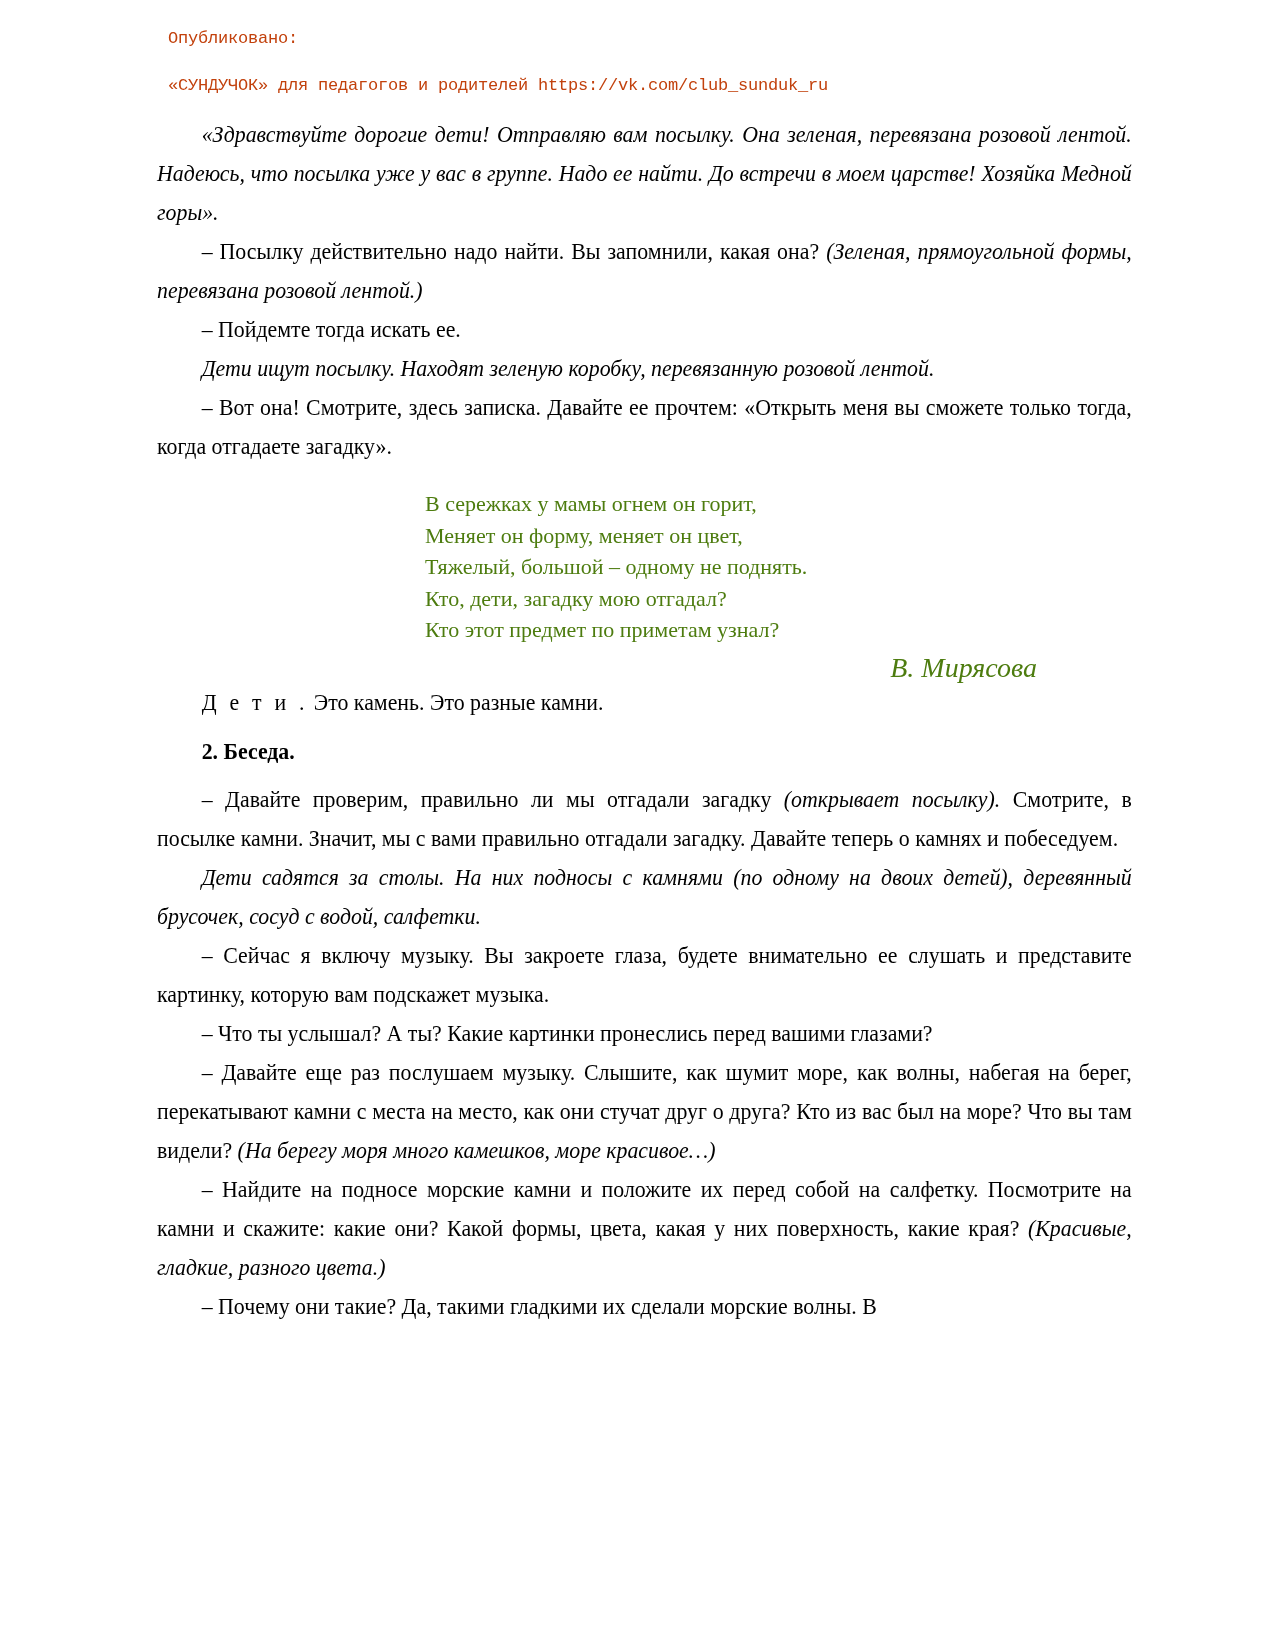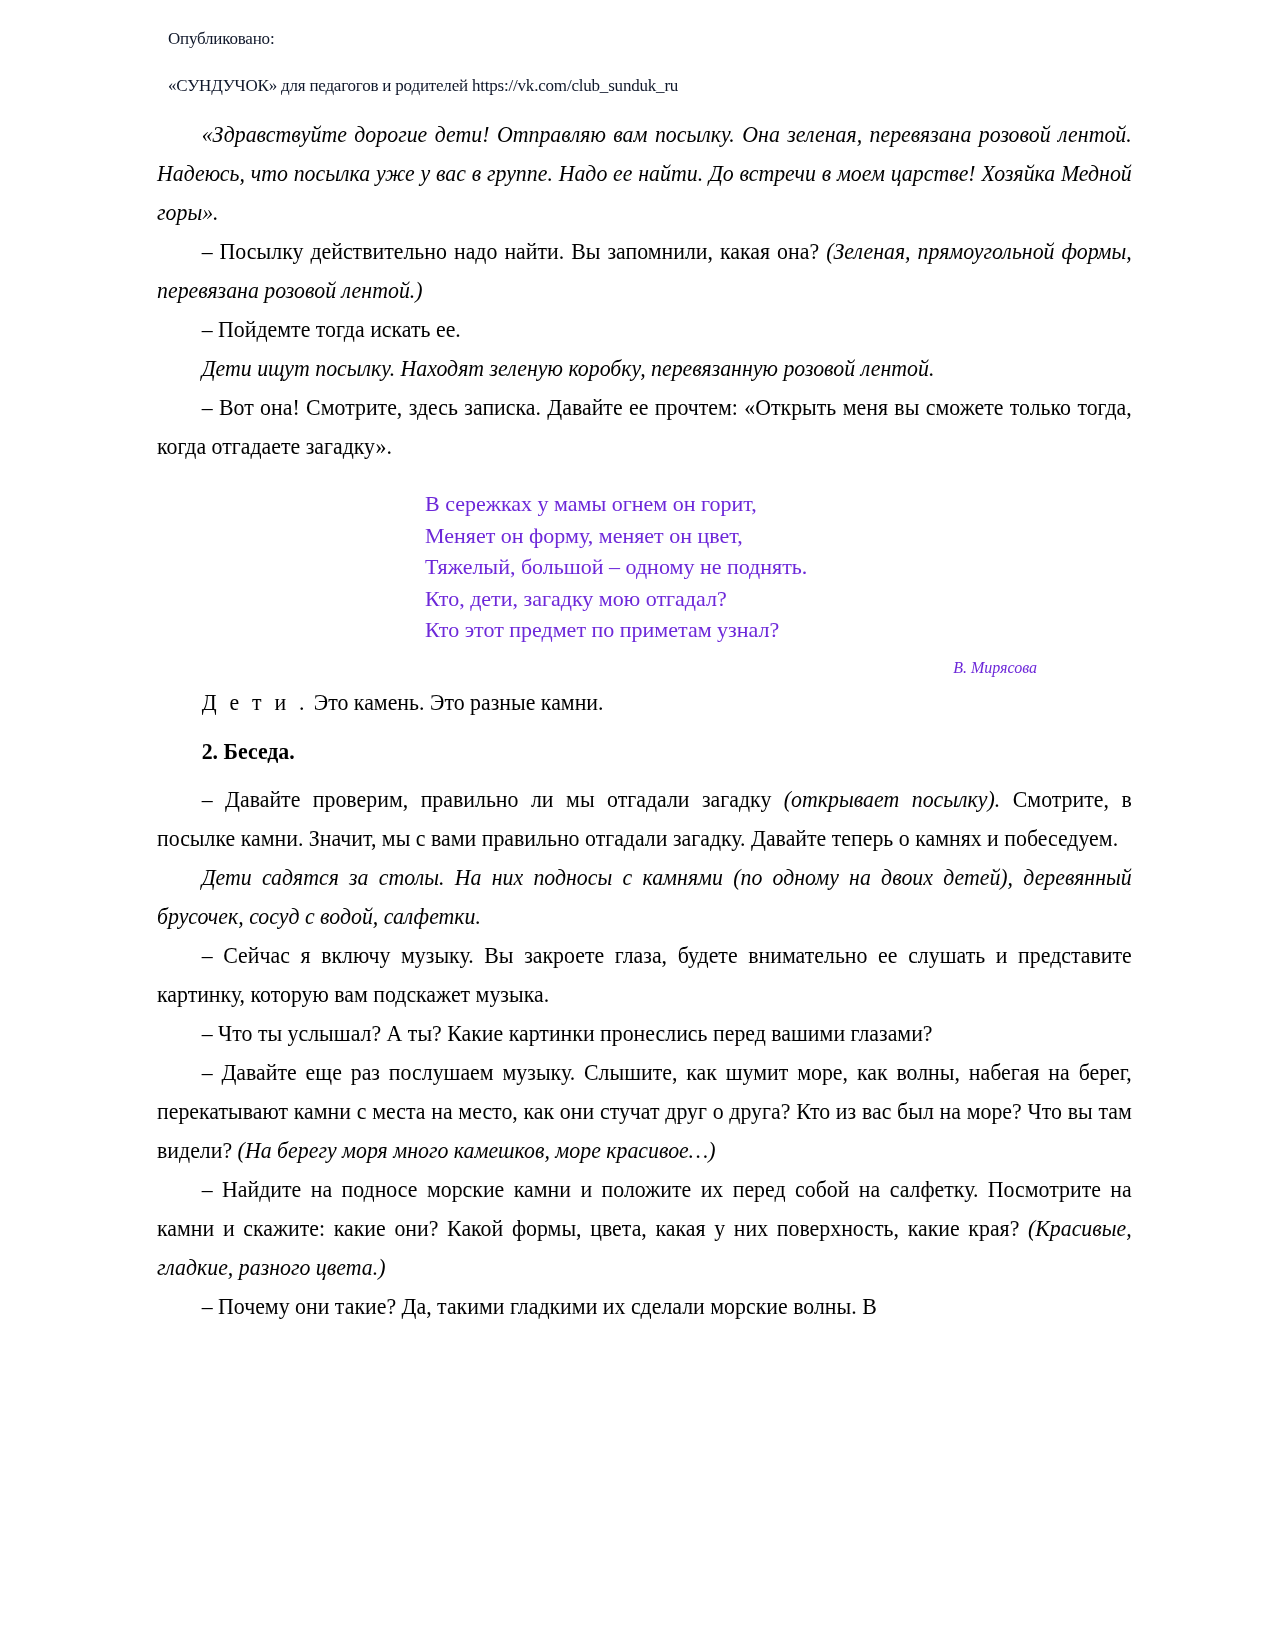--- a/index.html
+++ b/index.html
@@ -19,22 +19,22 @@
   }
 
   
   .pub-header {
     position: absolute;
     left: 168px;
     top: 28px;
     width: 960px;
   }
   .pub-line {
-    color: #0f172a;
-    font-family: Liberation Serif, serif;
+    color: #c2410c;
+    font-family: Liberation Mono, monospace;
     font-size: 17px;
     line-height: 1.35;
     letter-spacing: -0.2px;
     white-space: nowrap;
   }
   .pub-line.second {
     margin-top: 24px;
   }
 
   
@@ -85,31 +85,31 @@
     width: 107.5%;
   }
 
   
   .riddle {
     margin: 22px 0 0 0;
     padding-left: 268px;
     font-family: "Liberation Serif", "DejaVu Serif", serif;
     font-size: 22px;
     line-height: 31.5px;
-    color: #6d28d9;
+    color: #4d7c0f;
   }
   .riddle .rline {
     white-space: nowrap;
   }
   .riddle-author {
     margin-top: 6px;
     padding-right: 95px;
     text-align: right;
     font-family: "Liberation Serif", "DejaVu Serif", serif;
-    font-size: 16px;
+    font-size: 28px;
     font-style: italic;
     line-height: 31.5px;
   }
   .after-riddle {
     margin-top: 25px;
   }
 </style>
 </head>
 <body>
 

